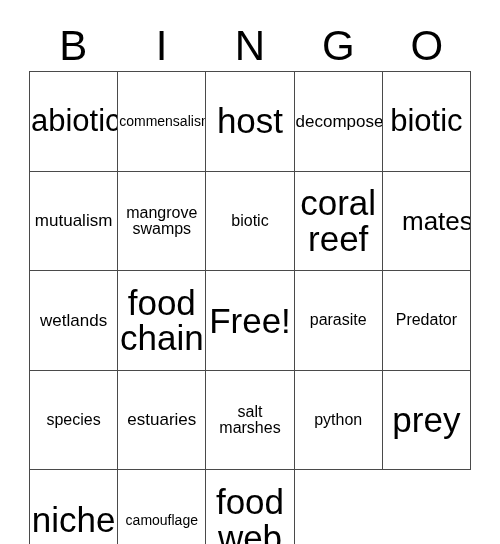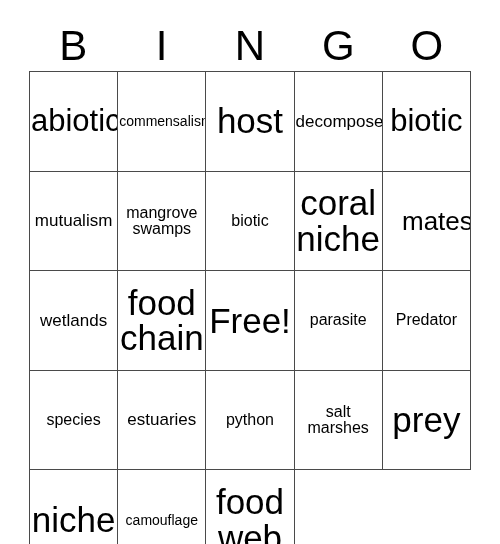--- a/index.html
+++ b/index.html
@@ -115,21 +115,21 @@
       </div>
     <div class="cell">
         <span class="cell-text fs-m">mangrove
 swamps</span>
       </div>
     <div class="cell">
         <span class="cell-text fs-m">biotic</span>
       </div>
     <div class="cell">
         <span class="cell-text fs-xxl">coral
-niche</span>
+reef</span>
       </div>
     <div class="cell">
         <span class="cell-text fs-l">mates</span>
       </div>
 
     <div class="cell">
         <span class="cell-text fs-s">wetlands</span>
       </div>
     <div class="cell">
         <span class="cell-text fs-xxl">food
@@ -145,26 +145,26 @@
     <div class="cell">
         <span class="cell-text fs-m">Predator</span>
       </div>
     <div class="cell">
         <span class="cell-text fs-m">species</span>
       </div>
     <div class="cell">
         <span class="cell-text fs-s">estuaries</span>
       </div>
     <div class="cell">
-        <span class="cell-text fs-m">python</span>
+        <span class="cell-text fs-m">salt
+marshes</span>
       </div>
 
     <div class="cell">
-        <span class="cell-text fs-m">salt
-marshes</span>
+        <span class="cell-text fs-m">python</span>
       </div>
     <div class="cell">
         <span class="cell-text fs-xxl">prey</span>
       </div>
     <div class="cell">
         <span class="cell-text fs-xxl">niche</span>
       </div>
     <div class="cell">
         <span class="cell-text fs-xs">camouflage</span>
       </div>

